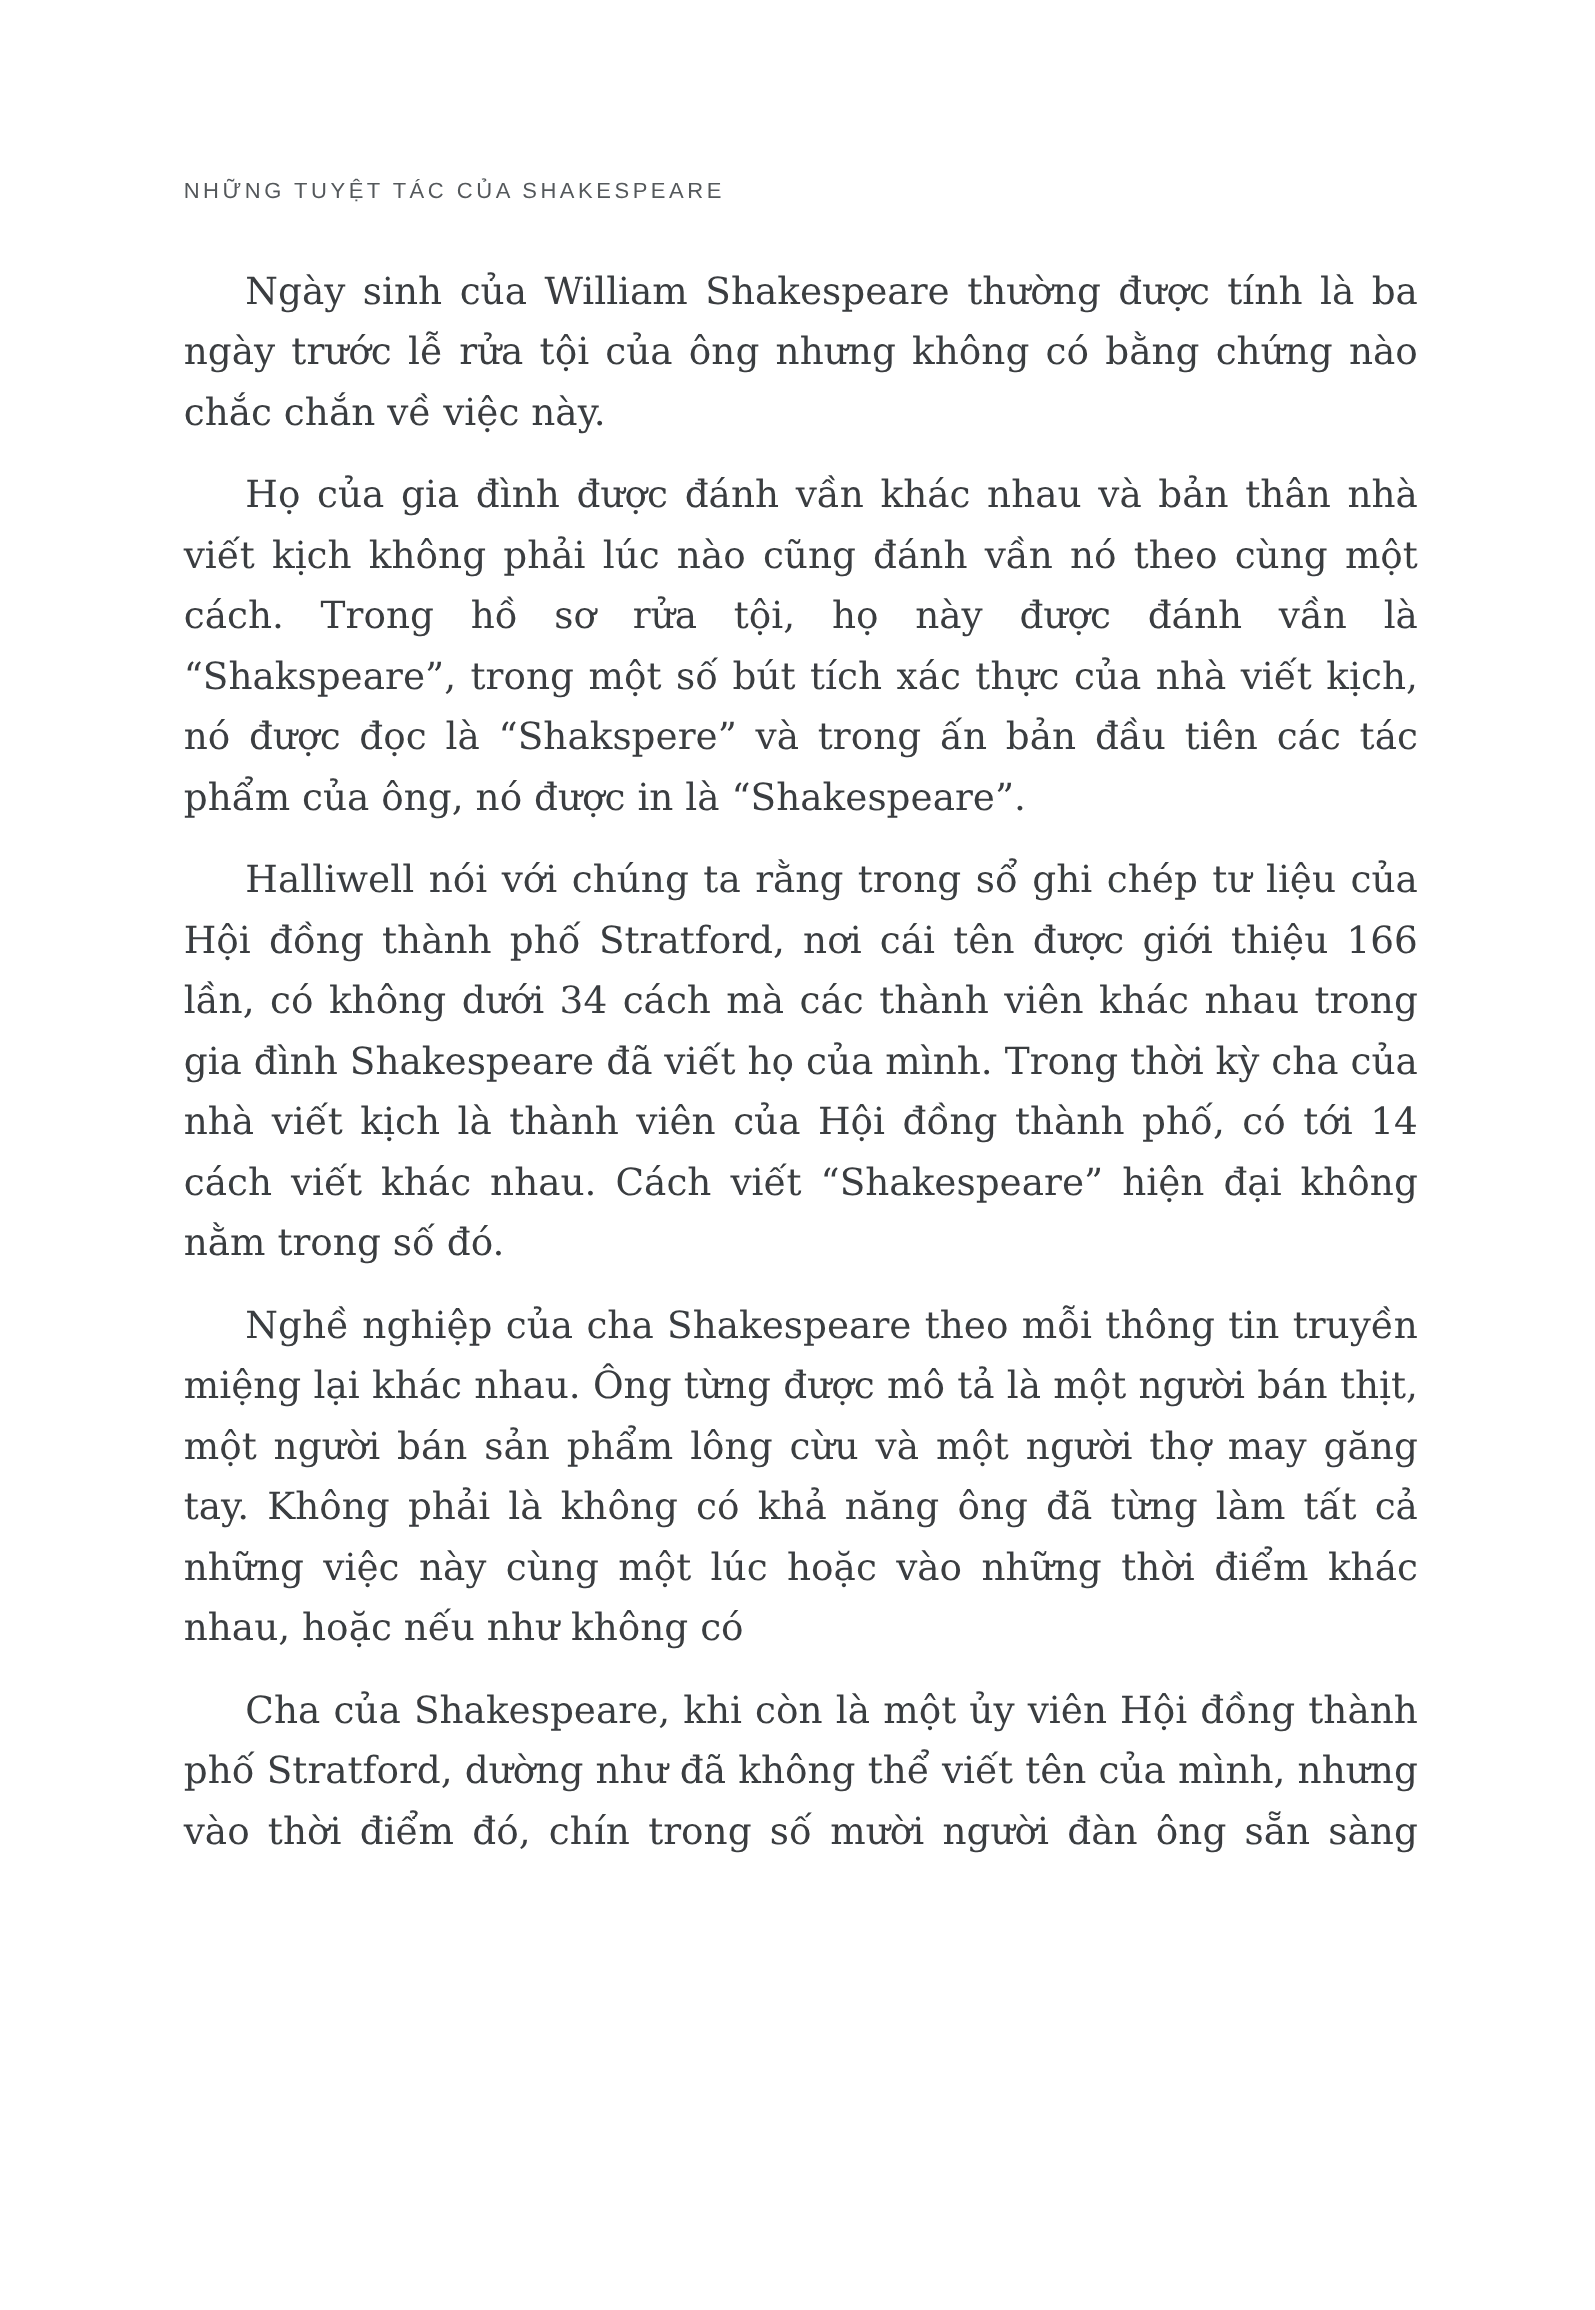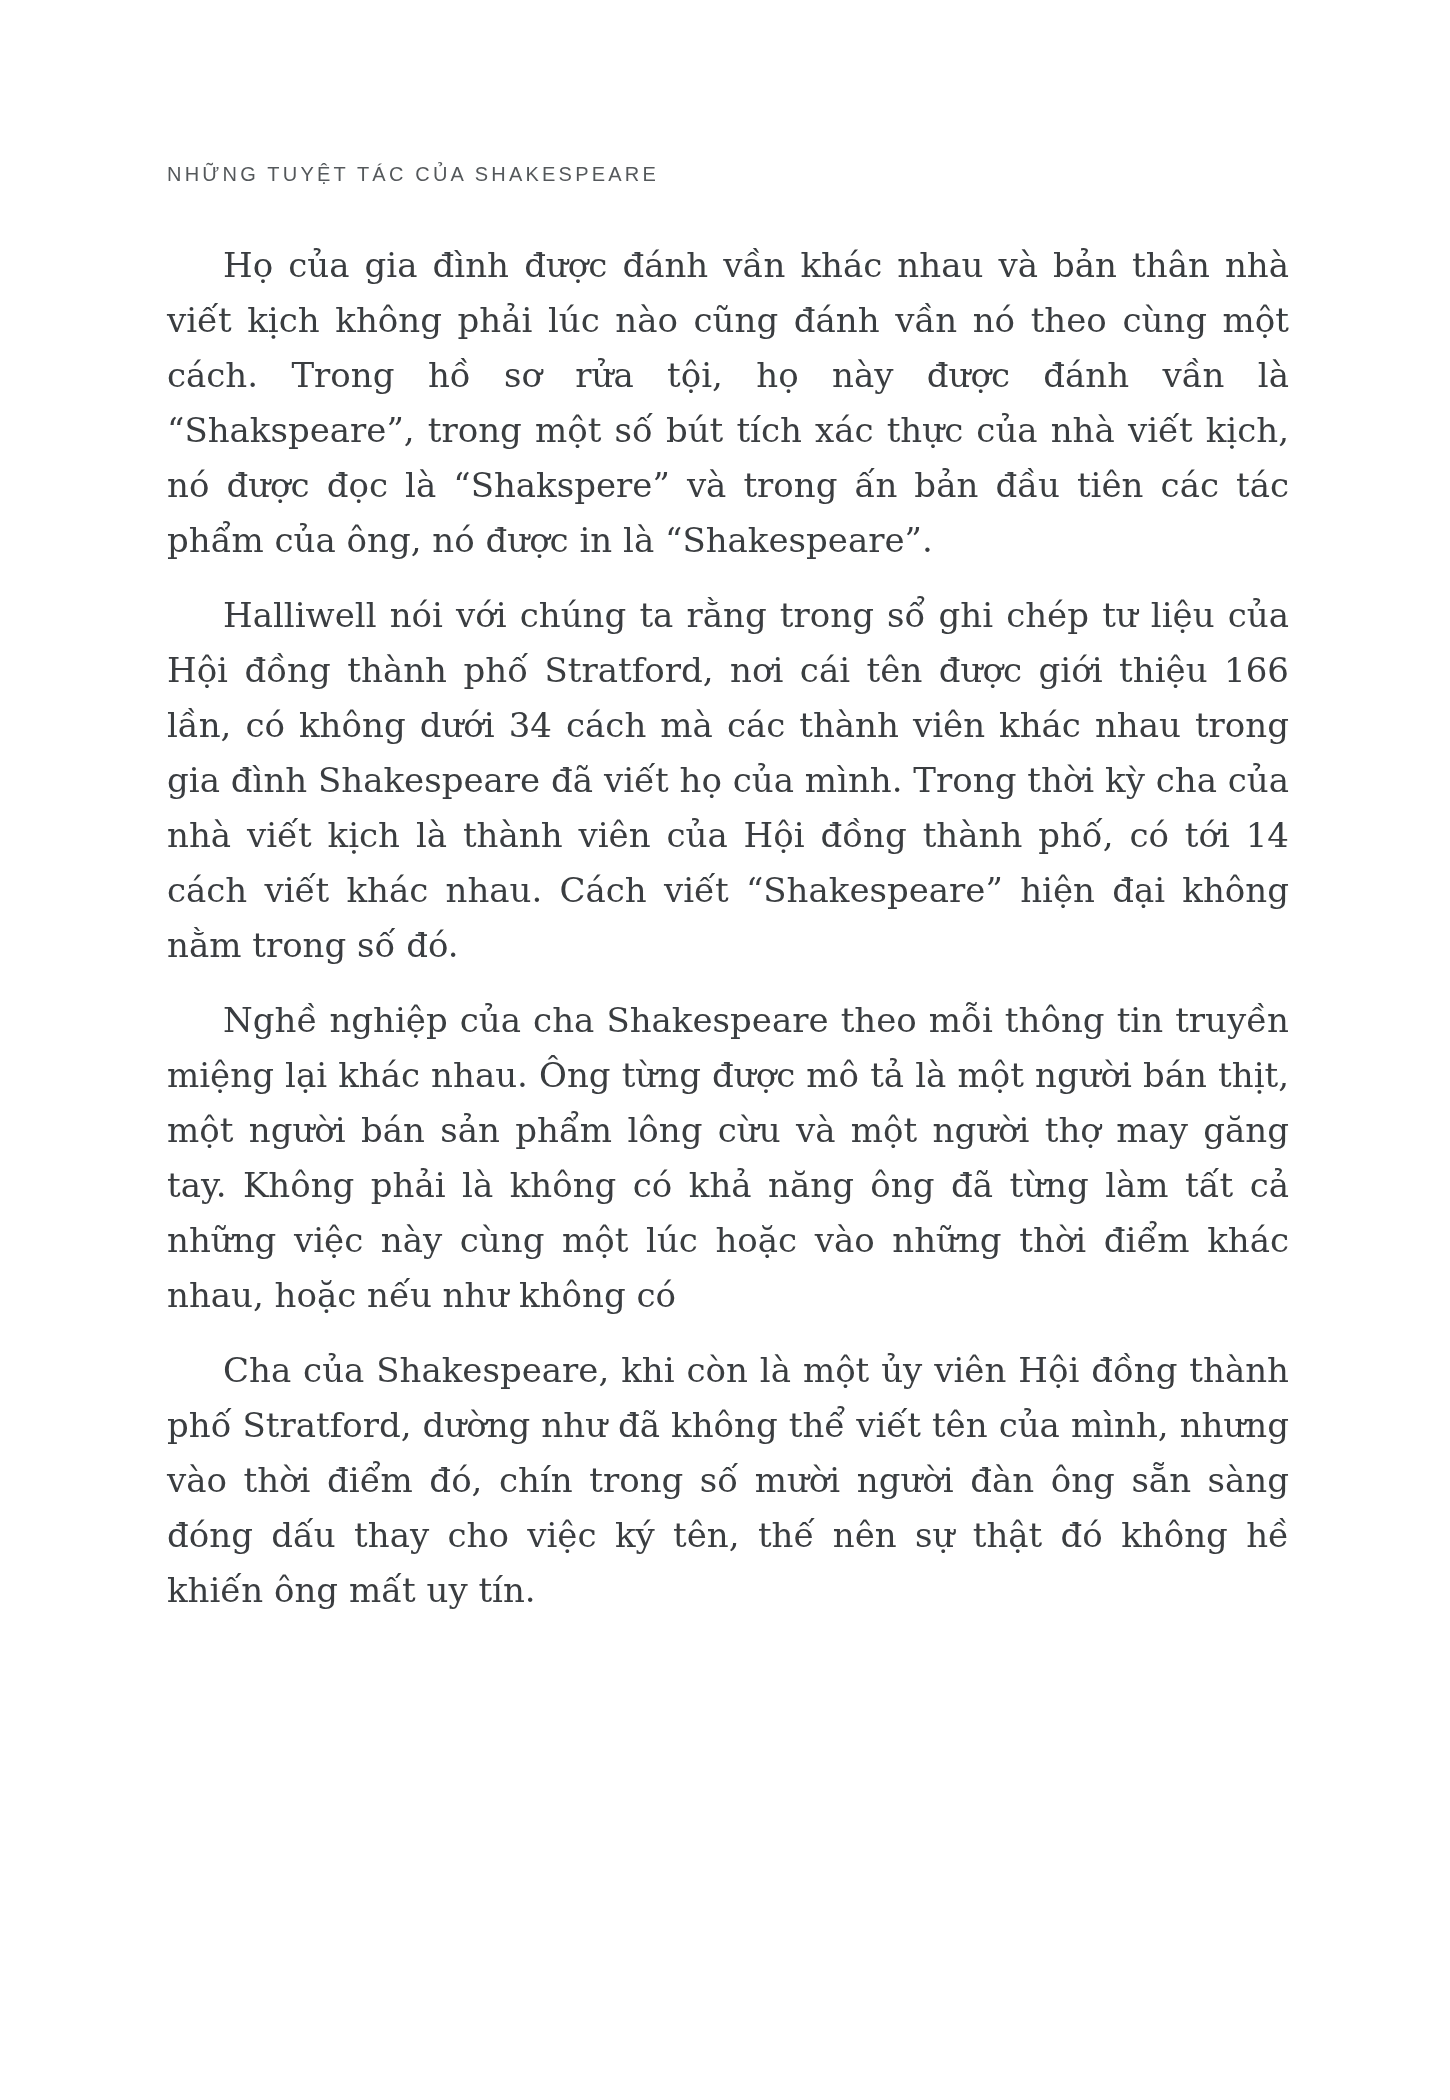--- a/index.html
+++ b/index.html
@@ -54,20 +54,21 @@
   }
 </style>
 </head>
 <body>
 
 <div class="page">
 
   <div class="running-head">NHỮNG TUYỆT TÁC CỦA SHAKESPEARE</div>
 
   <div class="body-text">
+    <p>Ngày sinh của William Shakespeare thường được tính là ba ngày trước lễ rửa tội của ông nhưng không có bằng chứng nào chắc chắn về việc này.</p>
     <p>Họ của gia đình được đánh vần khác nhau và bản thân nhà viết kịch không phải lúc nào cũng đánh vần nó theo cùng một cách. Trong hồ sơ rửa tội, họ này được đánh vần là “Shakspeare”, trong một số bút tích xác thực của nhà viết kịch, nó được đọc là “Shakspere” và trong ấn bản đầu tiên các tác phẩm của ông, nó được in là “Shakespeare”.</p>
     <p>Halliwell nói với chúng ta rằng trong sổ ghi chép tư liệu của Hội đồng thành phố Stratford, nơi cái tên được giới thiệu 166 lần, có không dưới 34 cách mà các thành viên khác nhau trong gia đình Shakespeare đã viết họ của mình. Trong thời kỳ cha của nhà viết kịch là thành viên của Hội đồng thành phố, có tới 14 cách viết khác nhau. Cách viết “Shakespeare” hiện đại không nằm trong số đó.</p>
     <p>Nghề nghiệp của cha Shakespeare theo mỗi thông tin truyền miệng lại khác nhau. Ông từng được mô tả là một người bán thịt, một người bán sản phẩm lông cừu và một người thợ may găng tay. Không phải là không có khả năng ông đã từng làm tất cả những việc này cùng một lúc hoặc vào những thời điểm khác nhau, hoặc nếu như không có</p>
     <p>Cha của Shakespeare, khi còn là một ủy viên Hội đồng thành phố Stratford, dường như đã không thể viết tên của mình, nhưng vào thời điểm đó, chín trong số mười người đàn ông sẵn sàng đóng dấu thay cho việc ký tên, thế nên sự thật đó không hề khiến ông mất uy tín.</p>
   </div>
 
   <div class="page-footer">
     <span>3</span><span class="dash">–</span>
   </div>
 

